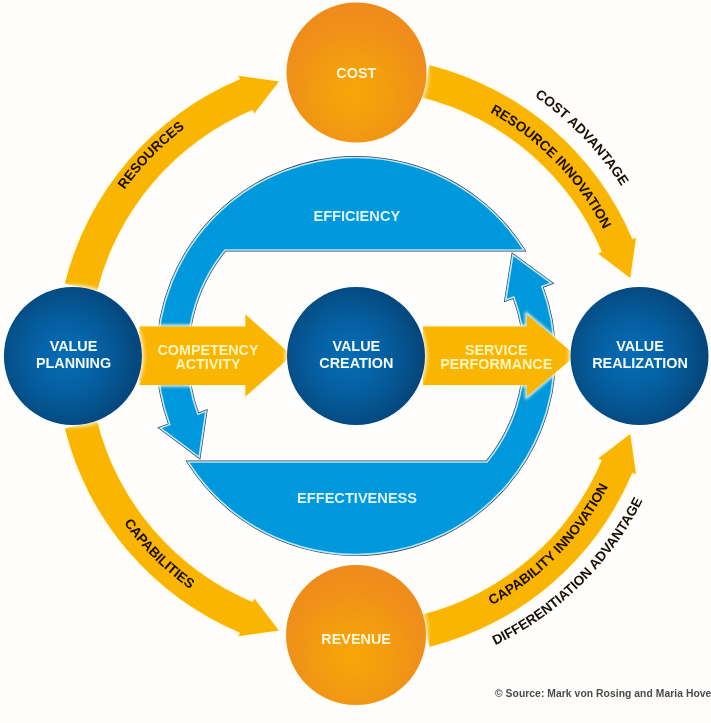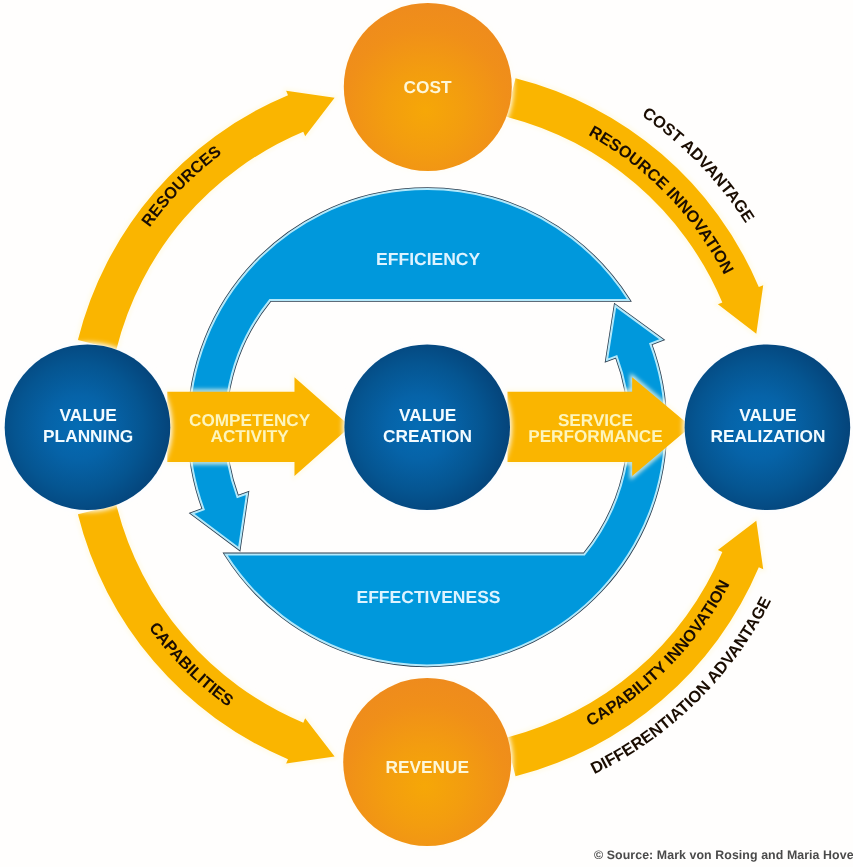--- a/index.html
+++ b/index.html
@@ -8,21 +8,21 @@
   #stage{position:relative;width:711px;height:723px;background:#fffefd;}
   svg{display:block;}
   .oarc{fill:#fab500;}
   .barc{fill:#0098dc;stroke:#2a3c4e;stroke-width:3.0;}
   .barc2{fill:#0098dc;stroke:#b3e8fa;stroke-width:1.7;}
   .node-label{font-family:"Liberation Sans",sans-serif;font-weight:bold;fill:#f2fbff;text-anchor:middle;font-size:14.4px;}
   .node-label-o{font-family:"Liberation Sans",sans-serif;font-weight:bold;fill:#fdf7d9;text-anchor:middle;font-size:14.4px;}
   .band-label{font-family:"Liberation Sans",sans-serif;font-weight:bold;fill:#ddf3ff;text-anchor:middle;font-size:14.6px;}
   .arrow-label{font-family:"Liberation Sans",sans-serif;font-weight:bold;fill:#fdf5bc;text-anchor:middle;font-size:14.3px;}
   .curve-label{font-family:"Liberation Sans",sans-serif;font-weight:bold;fill:#1a0d02;font-size:13.7px;letter-spacing:0px;}
-  .credit{position:absolute;left:495px;top:708px;font-size:10.3px;font-weight:bold;color:#4a4a4a;
+  .credit{position:absolute;left:495px;top:688px;font-size:10.3px;font-weight:bold;color:#4a4a4a;
           font-family:"Liberation Sans",sans-serif;letter-spacing:.07px;white-space:nowrap;line-height:12px;}
 </style>
 </head>
 <body>
 
 <div id="stage">
 <svg width="711" height="723" viewBox="0 0 711 723">
   <defs>
     <radialGradient id="gBlue" cx="45%" cy="50%" r="55%">
       <stop offset="0%" stop-color="#046cb4"></stop>

